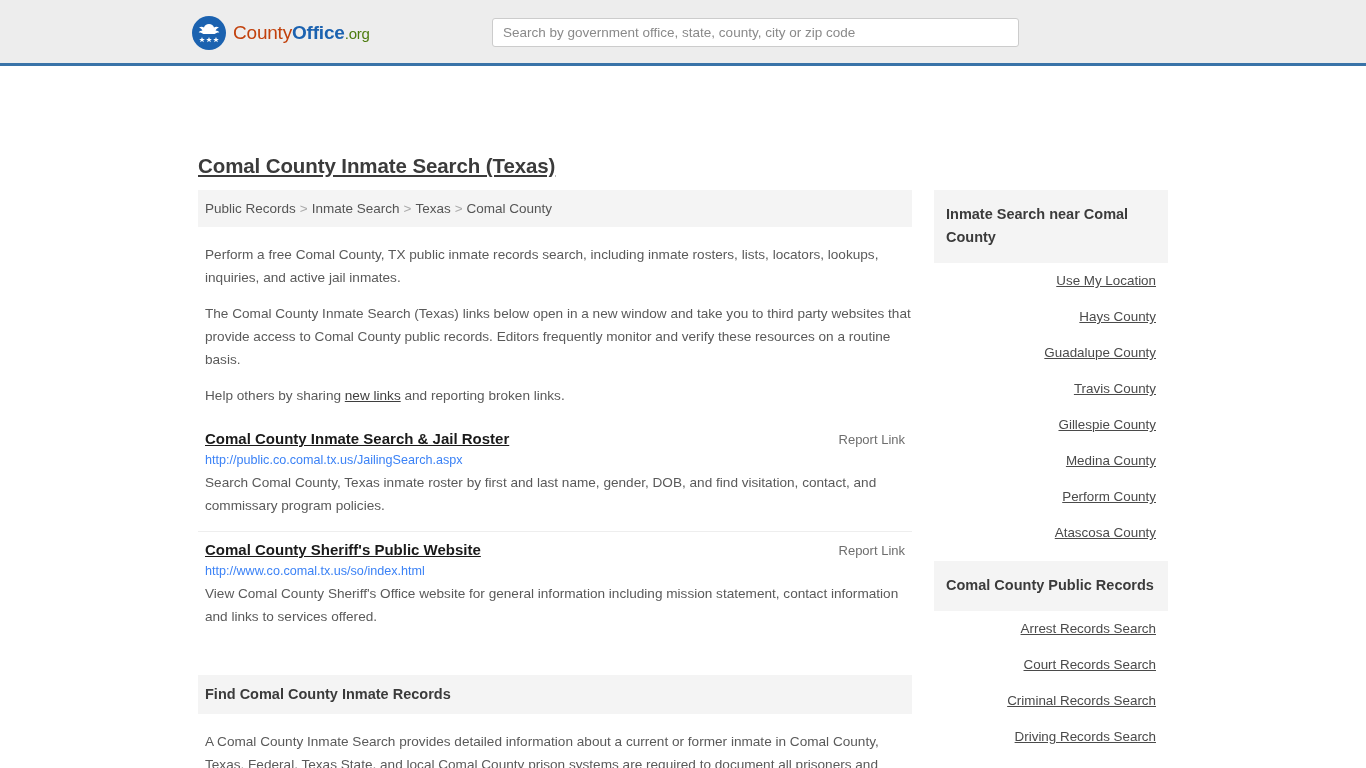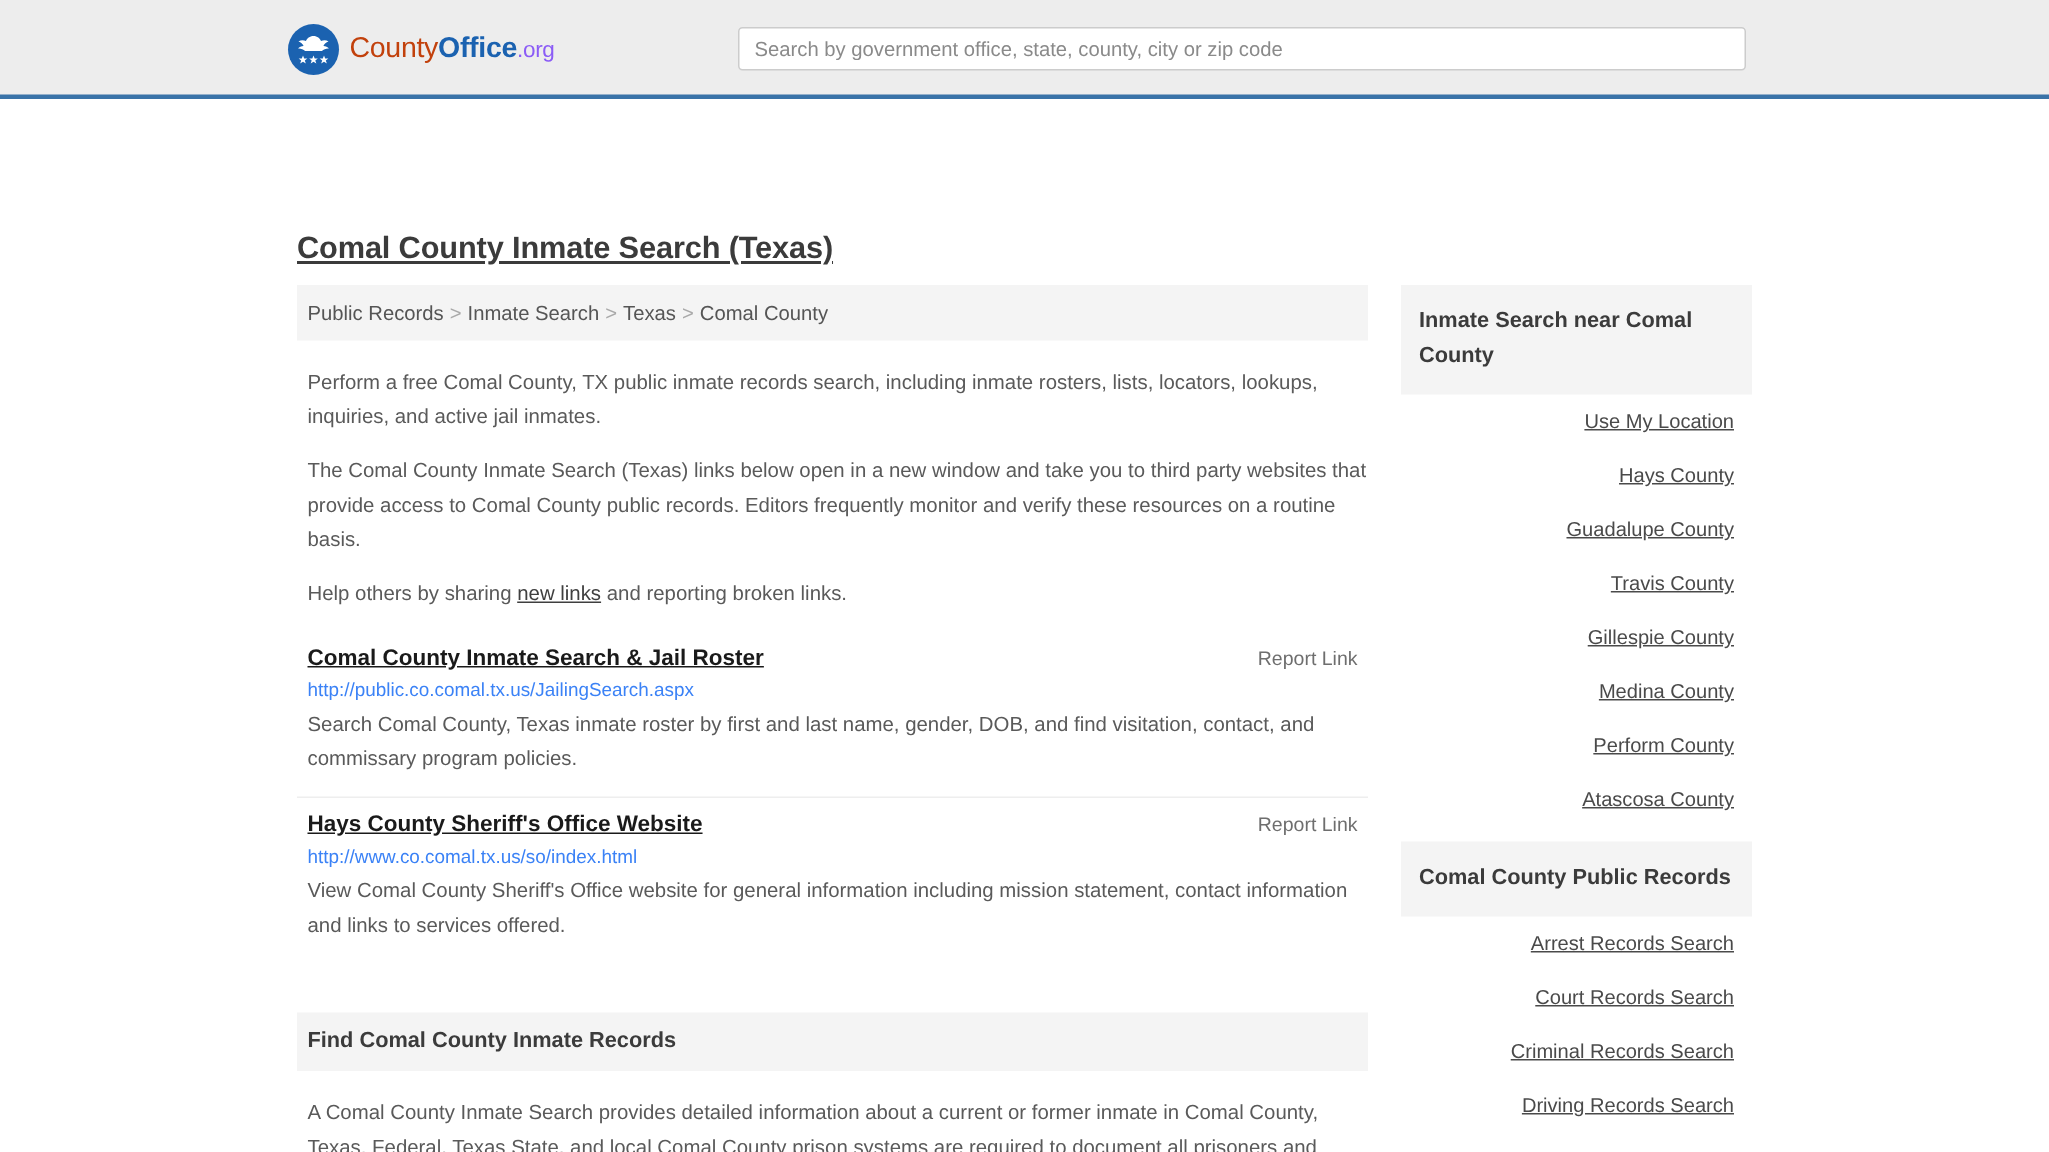--- a/index.html
+++ b/index.html
@@ -43,27 +43,27 @@
   .brand-mark svg { display: block; }
   .brand-text {
     font-size: 19px;
     letter-spacing: -0.2px;
     color: #222222;
     white-space: nowrap;
     font-family: "Liberation Sans", sans-serif;
   }
   .brand-text .b-office { color: #1b62b0; font-weight: bold; }
   .brand-text .b-county { color: #c2410c; }
-  .brand-text .b-org { color: #8b5cf6; font-size: 15px; }
+  .brand-text .b-org { color: #4d7c0f; font-size: 15px; }
 
   .search-wrap {
     position: absolute;
     left: 492px;
     top: 18px;
-    width: 672px;
+    width: 527px;
   }
   .search-input {
     width: 100%;
     height: 29px;
     padding: 2px 10px;
     font-size: 13.5px;
     color: #333;
     border: 1px solid #cccccc;
     border-radius: 3px;
     background: #ffffff;
@@ -254,21 +254,21 @@
           <div class="result-head">
             <a class="result-title" href="#">Comal County Inmate Search &amp; Jail Roster</a>
             <span class="report-link">Report Link</span>
           </div>
           <div class="result-url">http://public.co.comal.tx.us/JailingSearch.aspx</div>
           <div class="result-desc">Search Comal County, Texas inmate roster by first and last name, gender, DOB, and find visitation, contact, and commissary program policies.</div>
         </div>
 
         <div class="result">
           <div class="result-head">
-            <a class="result-title" href="#">Hays County Sheriff's Office Website</a>
+            <a class="result-title" href="#">Comal County Sheriff's Public Website</a>
             <span class="report-link">Report Link</span>
           </div>
           <div class="result-url">http://www.co.comal.tx.us/so/index.html</div>
           <div class="result-desc">View Comal County Sheriff's Office website for general information including mission statement, contact information and links to services offered.</div>
         </div>
 
       </div>
 
       <div class="section">
         <div class="section-head">Find Comal County Inmate Records</div>

